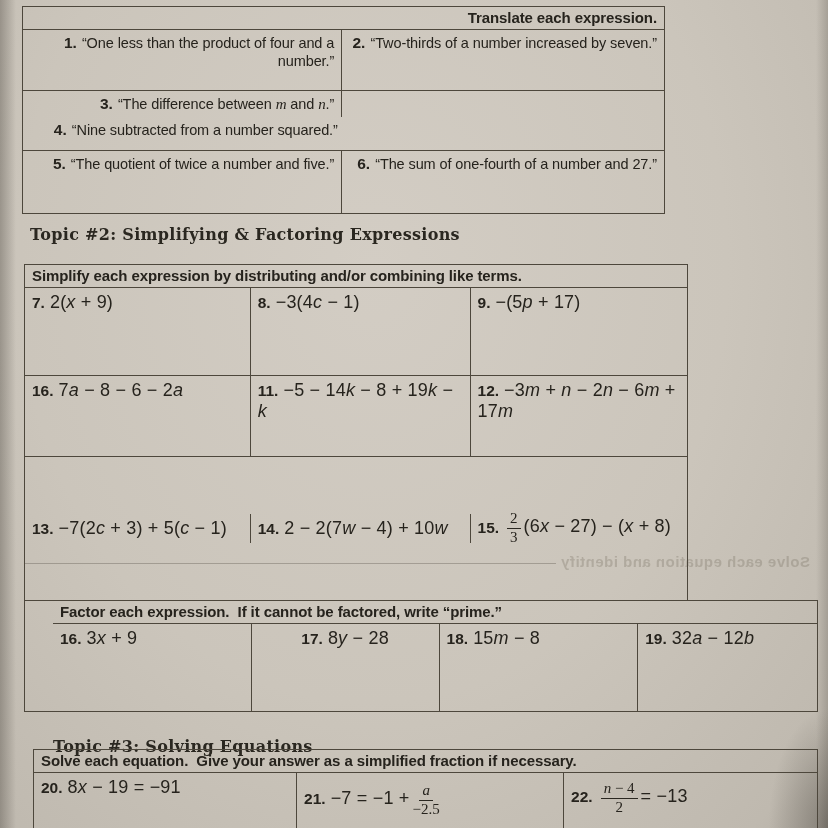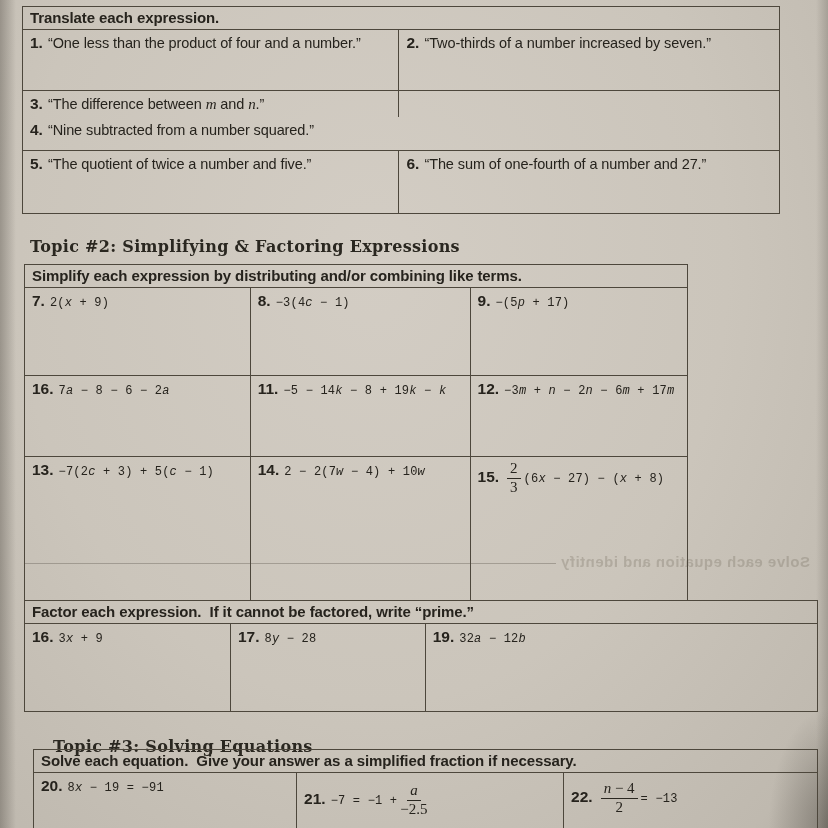--- a/index.html
+++ b/index.html
@@ -17,21 +17,21 @@
   .tbl{position:absolute;border:1.6px solid #4d473c;box-sizing:border-box;}
   .tbl-head{border-bottom:1.6px solid #4d473c;font-weight:700;font-size:15px;
     padding:2px 7px 3px;letter-spacing:-0.1px;white-space:pre-wrap;box-sizing:border-box;}
   .trow{display:flex;border-bottom:1.6px solid #4d473c;box-sizing:border-box;}
   .trow.last{border-bottom:none;}
   .cell{border-right:1.6px solid #4d473c;padding:4px 7px;box-sizing:border-box;overflow:hidden;}
   .cell.last{border-right:none;}
   .num{font-weight:700;font-size:15.5px;margin-right:5px;white-space:nowrap;}
   .ptext{font-size:14.5px;letter-spacing:-0.1px;}
   .ptext .var{font-family:"Liberation Serif",serif;font-style:italic;font-size:15px;}
-  .math{font-family:Liberation Mono, monospace;font-size:12px;letter-spacing:0.2px;}
+  .math{font-family:Liberation Sans, sans-serif;font-size:18px;letter-spacing:0.2px;}
   .math i{font-style:italic;}
   .frac{display:inline-flex;flex-direction:column;align-items:center;line-height:1.05;
     font-family:"Liberation Serif",serif;font-size:15px;margin:0 3px;vertical-align:middle;}
   .frac .ftop{border-bottom:1.4px solid #2a2720;padding:0 3px 1px;}
   .frac .fbot{padding-top:1px;}
   .topic-title{position:absolute;font-family:"DejaVu Serif",serif;font-weight:700;
     font-size:16px;letter-spacing:.3px;color:#2a2720;}
   .bleed-text{position:absolute;transform:scaleX(-1);color:rgba(100,92,78,.26);
     font-weight:700;font-size:15px;letter-spacing:.5px;white-space:nowrap;}
   .bleed-line{position:absolute;height:1.3px;background:rgba(75,68,58,.32);}
@@ -41,21 +41,21 @@
 
 <div class="page">
 
   <div class="shadow-left"></div>
   <div class="shadow-right"></div>
   <div class="shadow-br"></div>
 
   <div class="bleed-text" style="left:455px;top:553px;width:355px;">Solve each equation and identify</div>
   <div class="bleed-line" style="left:25px;top:563px;width:531px;"></div>
 
-  <section class="tbl" style="left:22px;top:6px;width:758px;">
+  <section class="tbl" style="left:22px;top:6px;width:643px;text-align:right;">
     <div class="tbl-head">Translate each expression.</div>
     <div class="trow" style="height:61px;">
       <div class="cell" style="width:49.8%;">
         <span class="num">1.</span><span class="ptext">“One less than the product of four and a number.”</span>
       </div>
       <div class="cell last" style="width:50.2%;">
         <span class="num">2.</span><span class="ptext">“Two-thirds of a number increased by seven.”</span>
       </div>
     </div>
     <div class="trow" style="height:60px;flex-direction:column;">
@@ -69,21 +69,21 @@
     <div class="trow last" style="height:62px;">
       <div class="cell" style="width:49.8%;">
         <span class="num">5.</span><span class="ptext">“The quotient of twice a number and five.”</span>
       </div>
       <div class="cell last" style="width:50.2%;">
         <span class="num">6.</span><span class="ptext">“The sum of one-fourth of a number and 27.”</span>
       </div>
     </div>
   </section>
 
-  <h2 class="topic-title" style="left:30px;top:237px;margin:0;">Topic #2: Simplifying &amp; Factoring Expressions</h2>
+  <h2 class="topic-title" style="left:30px;top:225px;margin:0;">Topic #2: Simplifying &amp; Factoring Expressions</h2>
 
   <section class="tbl" style="left:24px;top:264px;width:664px;">
     <div class="tbl-head">Simplify each expression by distributing and/or combining like terms.</div>
     <div class="trow" style="height:88px;">
       <div class="cell" style="width:34.1%;">
         <span class="num">7.</span><span class="math">2(<i>x</i> + 9)</span>
       </div>
       <div class="cell" style="width:33.2%;">
         <span class="num">8.</span><span class="math">−3(4<i>c</i> − 1)</span>
       </div>
@@ -95,44 +95,47 @@
       <div class="cell" style="width:34.1%;">
         <span class="num">16.</span><span class="math">7<i>a</i> − 8 − 6 − 2<i>a</i></span>
       </div>
       <div class="cell" style="width:33.2%;">
         <span class="num">11.</span><span class="math">−5 − 14<i>k</i> − 8 + 19<i>k</i> − <i>k</i></span>
       </div>
       <div class="cell last" style="width:32.7%;">
         <span class="num">12.</span><span class="math">−3<i>m</i> + <i>n</i> − 2<i>n</i> − 6<i>m</i> + 17<i>m</i></span>
       </div>
     </div>
-    <div class="trow last" style="height:143px;">
+    <div class="trow last" style="height:143px;align-items:center;">
       <div class="cell" style="width:34.1%;">
         <span class="num">13.</span><span class="math">−7(2<i>c</i> + 3) + 5(<i>c</i> − 1)</span>
       </div>
       <div class="cell" style="width:33.2%;">
         <span class="num">14.</span><span class="math">2 − 2(7<i>w</i> − 4) + 10<i>w</i></span>
       </div>
       <div class="cell last" style="width:32.7%;">
         <span class="num">15.</span><span class="frac">
             <span class="ftop">2</span>
             <span class="fbot">3</span>
           </span><span class="math">(6<i>x</i> − 27) − (<i>x</i> + 8)</span>
       </div>
     </div>
   </section>
 
-  <section class="tbl" style="left:24px;top:600px;width:794px;">
+  <section class="tbl" style="left:24px;top:600px;width:794px;padding-left:28px;">
     <div class="tbl-head">Factor each expression.  If it cannot be factored, write “prime.”</div>
     <div class="trow last" style="height:87px;">
       <div class="cell" style="width:26%;">
         <span class="num">16.</span><span class="math">3<i>x</i> + 9</span>
       </div>
-      <div class="cell" style="width:24.6%;">
+      <div class="cell" style="width:24.6%;text-align:center;">
         <span class="num">17.</span><span class="math">8<i>y</i> − 28</span>
+      </div>
+      <div class="cell" style="width:26%;">
+        <span class="num">18.</span><span class="math">15<i>m</i> − 8</span>
       </div>
       <div class="cell last" style="width:23.4%;">
         <span class="num">19.</span><span class="math">32<i>a</i> − 12<i>b</i></span>
       </div>
     </div>
   </section>
 
   <h2 class="topic-title" style="left:36px;top:720px;margin:17px;">Topic #3: Solving Equations</h2>
 
   <section class="tbl" style="left:33px;top:749px;width:785px;height:112px;">

